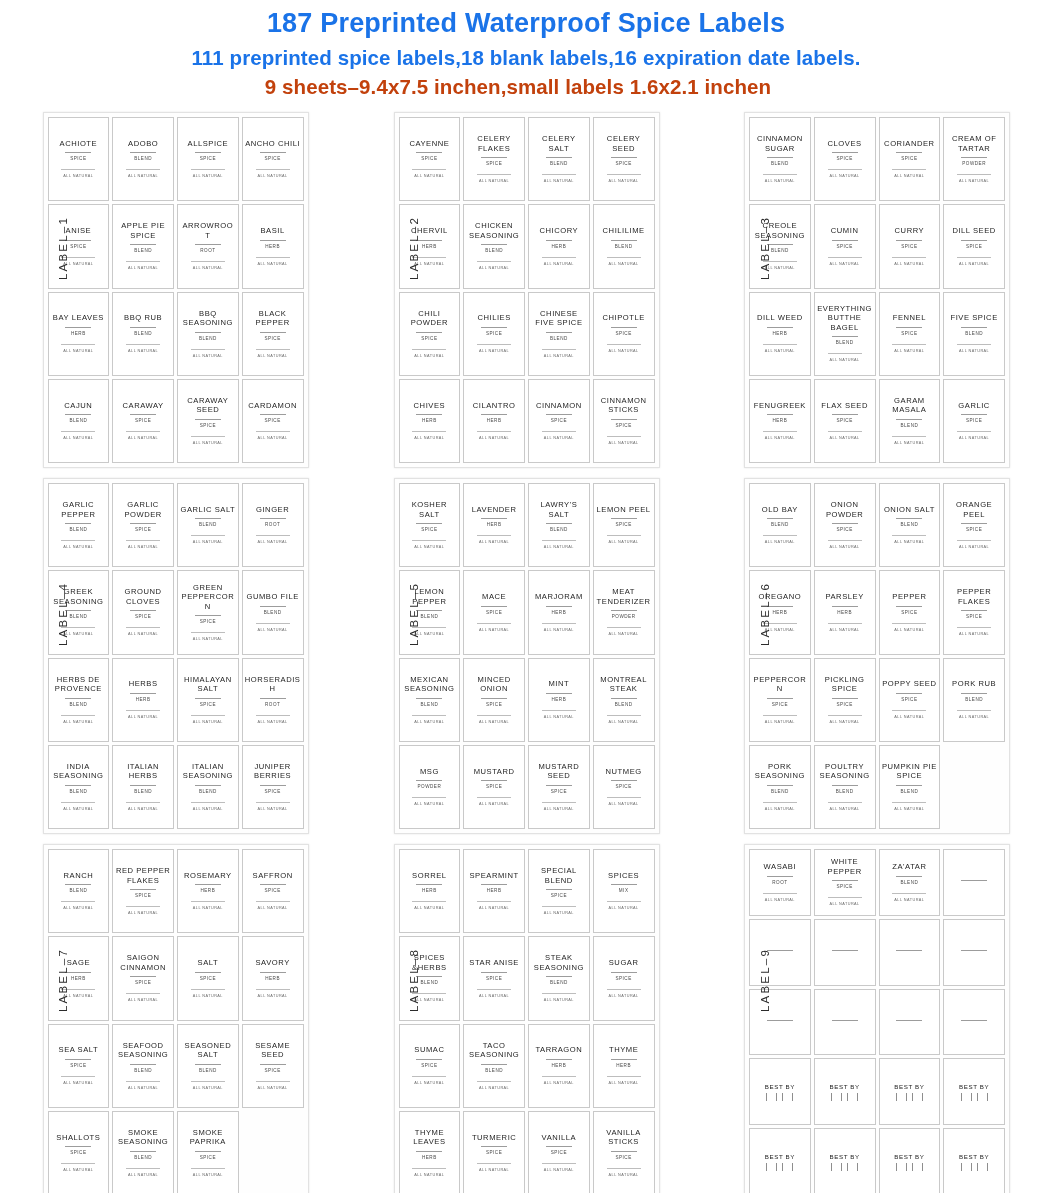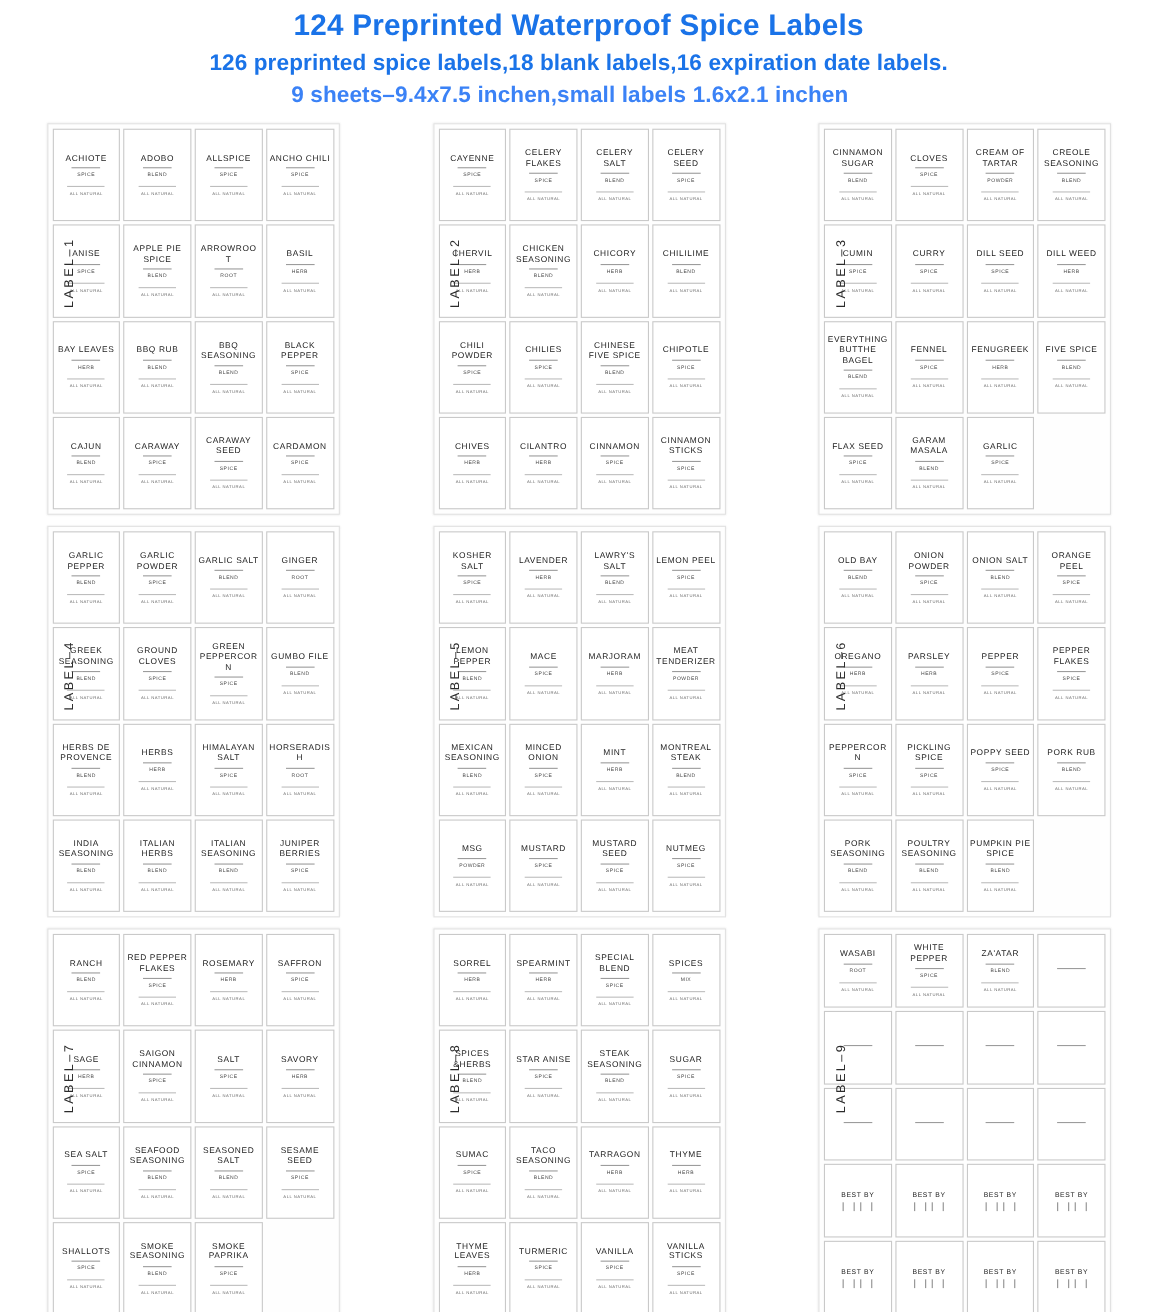--- a/index.html
+++ b/index.html
@@ -33,21 +33,21 @@
   }
   .header h2 {
     margin: 7px 0 0 0;
     color: #1a73e8;
     font-size: 20.5px;
     font-weight: bold;
     letter-spacing: 0.1px;
   }
   .header h3 {
     margin: 5px 16px 0 0;
-    color: #3b82f6;
+    color: #c2410c;
     font-size: 20.5px;
     font-weight: bold;
     letter-spacing: 0.1px;
   }
   
   .sheets {
     position: absolute;
     top: 112px;
     left: 0;
     width: 1052px;
@@ -161,22 +161,22 @@
     border-left: 1px solid #8e8e8e;
     border-right: 1px solid #8e8e8e;
   }
 </style>
 </head>
 <body>
 
 <div class="page">
 
   <div class="header">
-    <h1>124 Preprinted Waterproof Spice Labels</h1>
-    <h2>126 preprinted spice labels,18 blank labels,16 expiration date labels.</h2>
+    <h1>187 Preprinted Waterproof Spice Labels</h1>
+    <h2>111 preprinted spice labels,18 blank labels,16 expiration date labels.</h2>
     <h3>9 sheets–9.4x7.5 inchen,small labels 1.6x2.1 inchen</h3>
   </div>
 
   <div class="sheets" id="sheets">
       <div class="sheet-wrap">
         <div class="sheet-label">LABEL–1</div>
         <div class="sheet">
           <div class="label">
             <div class="name">ACHIOTE</div>
             <div class="rule"></div>
@@ -419,20 +419,27 @@
             <div class="nat">ALL NATURAL</div>
           </div>
           <div class="label">
             <div class="name">CLOVES</div>
             <div class="rule"></div>
             <div class="cat">SPICE</div>
             <div class="rule2"></div>
             <div class="nat">ALL NATURAL</div>
           </div>
           <div class="label">
+            <div class="name">CORIANDER</div>
+            <div class="rule"></div>
+            <div class="cat">SPICE</div>
+            <div class="rule2"></div>
+            <div class="nat">ALL NATURAL</div>
+          </div>
+          <div class="label">
             <div class="name">CREAM OF TARTAR</div>
             <div class="rule"></div>
             <div class="cat">POWDER</div>
             <div class="rule2"></div>
             <div class="nat">ALL NATURAL</div>
           </div>
           <div class="label">
             <div class="name">CREOLE SEASONING</div>
             <div class="rule"></div>
             <div class="cat">BLEND</div>
@@ -475,30 +482,30 @@
             <div class="nat">ALL NATURAL</div>
           </div>
           <div class="label">
             <div class="name">FENNEL</div>
             <div class="rule"></div>
             <div class="cat">SPICE</div>
             <div class="rule2"></div>
             <div class="nat">ALL NATURAL</div>
           </div>
           <div class="label">
+            <div class="name">FIVE SPICE</div>
+            <div class="rule"></div>
+            <div class="cat">BLEND</div>
+            <div class="rule2"></div>
+            <div class="nat">ALL NATURAL</div>
+          </div>
+          <div class="label">
             <div class="name">FENUGREEK</div>
             <div class="rule"></div>
             <div class="cat">HERB</div>
-            <div class="rule2"></div>
-            <div class="nat">ALL NATURAL</div>
-          </div>
-          <div class="label">
-            <div class="name">FIVE SPICE</div>
-            <div class="rule"></div>
-            <div class="cat">BLEND</div>
             <div class="rule2"></div>
             <div class="nat">ALL NATURAL</div>
           </div>
           <div class="label">
             <div class="name">FLAX SEED</div>
             <div class="rule"></div>
             <div class="cat">SPICE</div>
             <div class="rule2"></div>
             <div class="nat">ALL NATURAL</div>
           </div>

